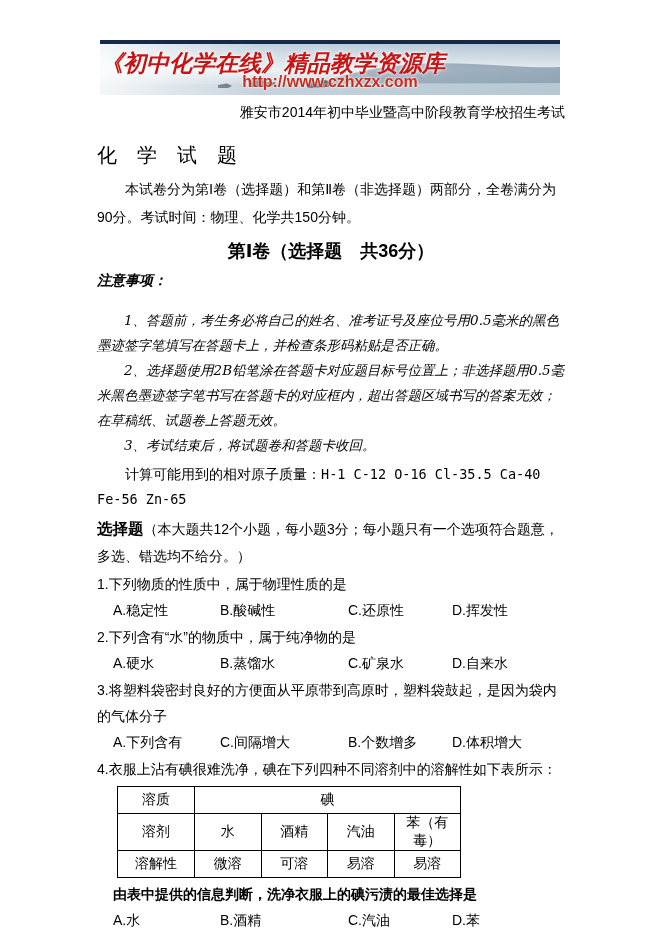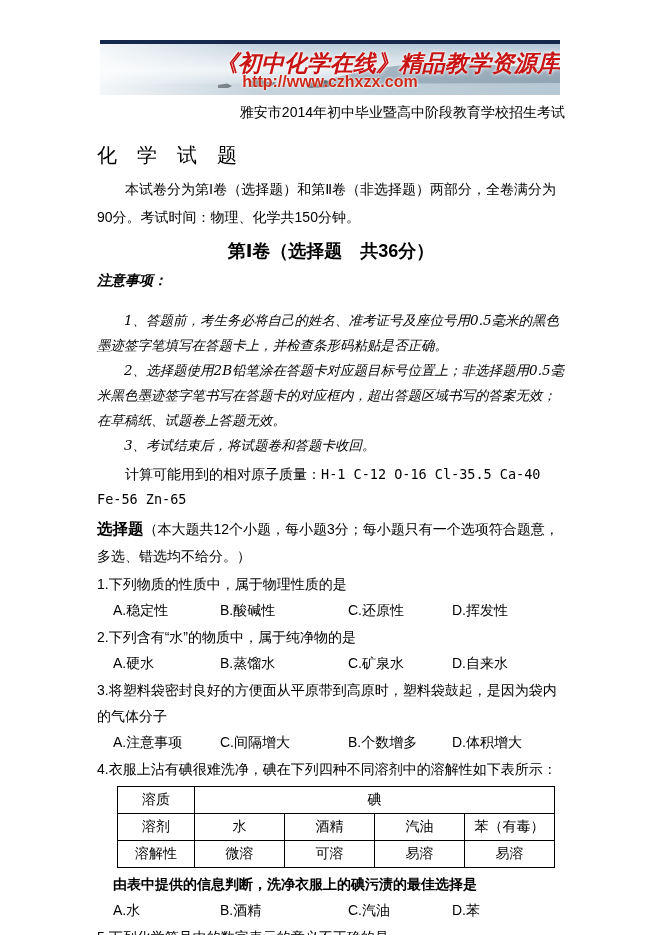--- a/index.html
+++ b/index.html
@@ -6,21 +6,21 @@
   .page{
     width:661px;height:935px;background:#ffffff;margin:0 auto;
     position:relative;overflow:hidden;color:#000;
     font-family:"Liberation Sans","DejaVu Sans",sans-serif;
     box-sizing:border-box;padding:40px 96px 0 97px;
   }
   
   .banner{width:460px;height:55px;margin-left:3px;position:relative;overflow:hidden;}
   .banner svg{position:absolute;inset:0;width:100%;height:100%;}
   .banner-title{
-    position:absolute;top:8px;left:0;right:0;text-align:right;
+    position:absolute;top:8px;left:0;right:0;text-align:left;
     font-family:"Liberation Serif","DejaVu Serif",serif;
     font-size:23px;font-weight:bold;font-style:italic;color:#c81414;
     text-shadow:0 0 2px #fff,0 0 4px #fff;letter-spacing:0px;white-space:nowrap;
   }
   .banner-url{
     position:absolute;top:33px;left:0;right:0;text-align:center;
     font-size:16px;font-weight:bold;color:#cc2a1a;
     text-shadow:0 0 2px #fff,0 0 3px #fff;white-space:nowrap;
   }
   
@@ -38,21 +38,21 @@
   
   .lead{font-size:14px;line-height:27px;margin:3px 0 0 0;}
   .lead b{font-size:15.5px;}
   .stem{font-size:14px;line-height:26px;margin:1px 0 0 0;}
   .opts{
     display:grid;grid-template-columns:107px 128px 104px auto;
     padding-left:16px;font-size:14px;line-height:26px;
   }
   .followup{font-size:14px;line-height:26px;margin:2px 0 0 0;padding-left:16px;font-weight:bold;}
   
-  table.sol{border-collapse:collapse;margin:4px 0 3px 20px;width:438px;table-layout:fixed;}
+  table.sol{border-collapse:collapse;margin:4px 0 3px 20px;width:344px;table-layout:fixed;}
   table.sol td{
     border:1px solid #000;height:26px;text-align:center;vertical-align:middle;
     font-size:14px;padding:0 2px;
   }
   td.c0{width:72px;} td.c1{width:92px;} td.c2{width:94px;} td.c3{width:94px;} td.c4{width:72px;}
   
   .footer{
     margin-top:10px;font-family:"DejaVu Serif","Liberation Serif",serif;
     font-style:italic;font-weight:bold;font-size:12.5px;line-height:20px;
   }
@@ -117,21 +117,21 @@
   <div class="stem">2.下列含有“水”的物质中，属于纯净物的是</div>
   <div class="opts">
     <span>A.硬水</span>
     <span>B.蒸馏水</span>
     <span>C.矿泉水</span>
     <span>D.自来水</span>
   </div>
 
   <div class="stem">3.将塑料袋密封良好的方便面从平原带到高原时，塑料袋鼓起，是因为袋内的气体分子</div>
   <div class="opts">
-    <span>A.注意事项</span>
+    <span>A.下列含有</span>
     <span>C.间隔增大</span>
     <span>B.个数增多</span>
     <span>D.体积增大</span>
   </div>
 
   <div class="stem">4.衣服上沾有碘很难洗净，碘在下列四种不同溶剂中的溶解性如下表所示：</div>
   <table class="sol">
     <tbody>
         <tr>
       <td class="c0">溶质</td>

